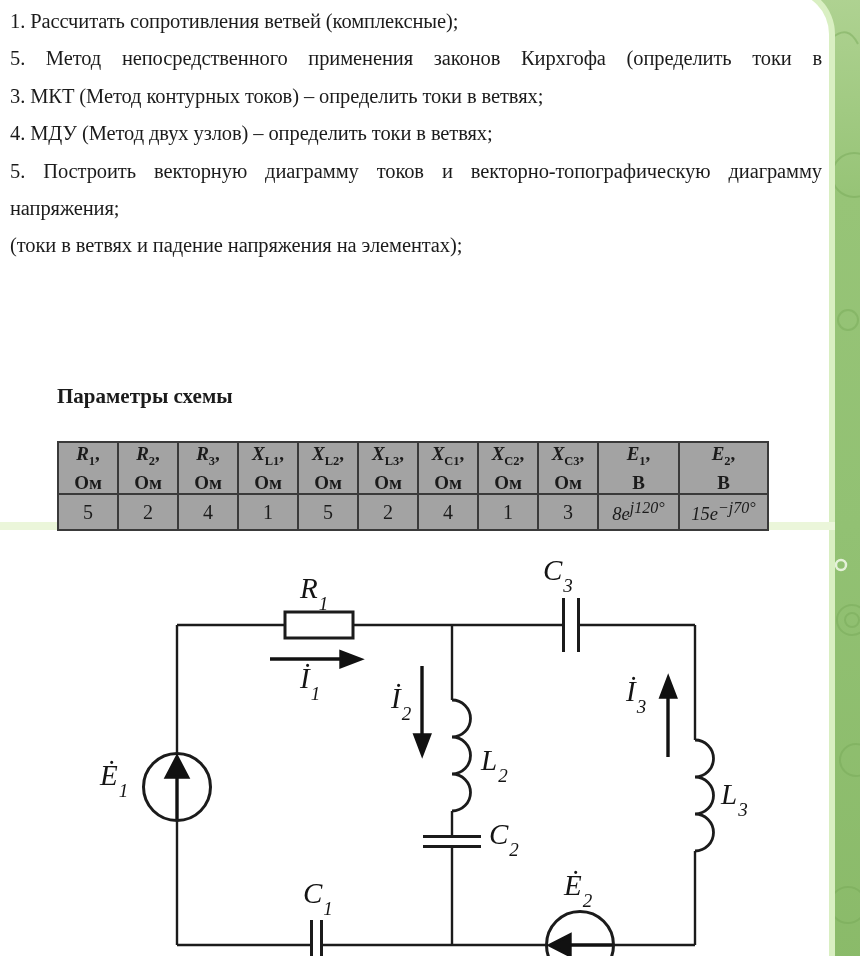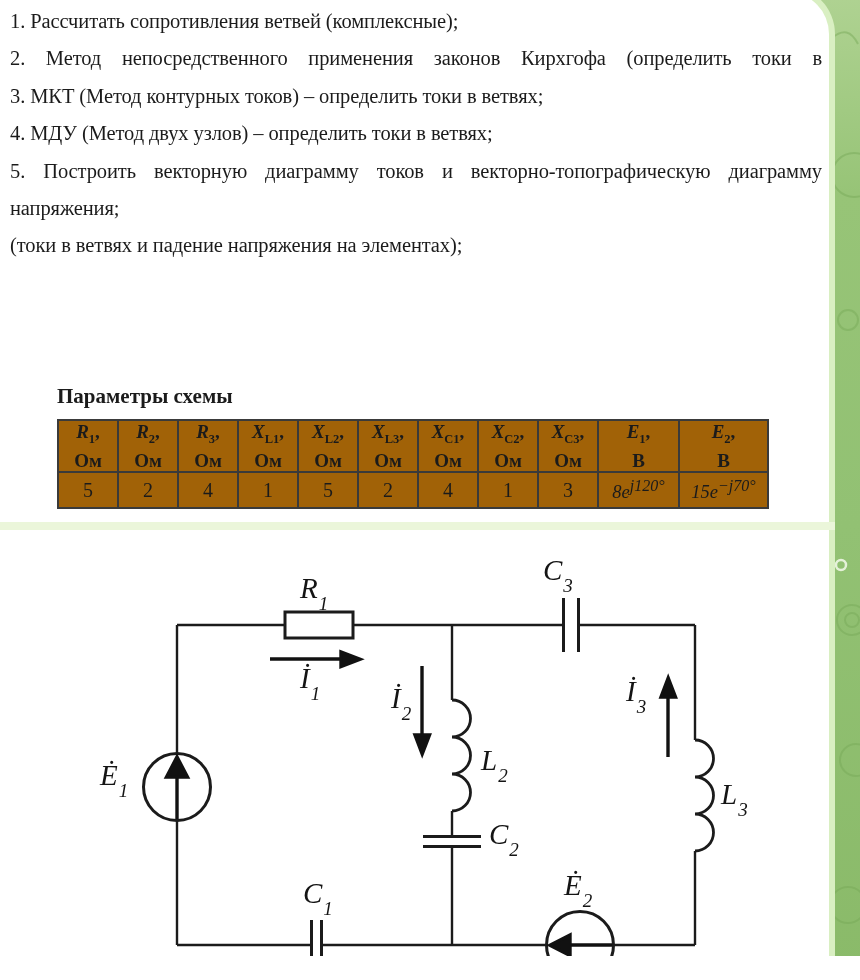--- a/index.html
+++ b/index.html
@@ -19,22 +19,22 @@
   .sep{position:absolute;left:0;top:522px;width:835px;height:8px;background:#ebf6da;z-index:2}
 
   
   .tasks{position:absolute;left:10px;top:3px;width:812px;z-index:3}
   .tline{font-size:20.5px;line-height:37.4px;letter-spacing:-0.1px;text-align:justify;white-space:normal}
   .tline.j{text-align-last:justify}
 
   
   .tbl-title{position:absolute;left:57px;top:384px;width:710px;
              font-weight:bold;font-size:21px;z-index:3}
-  table.params{position:absolute;left:57px;top:419px;border-collapse:collapse;
-               table-layout:fixed;z-index:3;background:#a16207}
+  table.params{position:absolute;left:57px;top:441px;border-collapse:collapse;
+               table-layout:fixed;z-index:3;background:#a3a3a3}
   .params th,.params td{border:2px solid #3a3a3a;text-align:center;vertical-align:middle;padding:0;overflow:hidden}
   .params th{height:46px;font-size:19px;font-weight:bold;line-height:21px}
   .params th i{font-style:italic}
   .params th sub{font-size:12.5px}
   .params td{height:34px;font-size:20px}
   .params td sup{font-size:12.5px}
   .params td.ecell{font-size:18.5px}
   .params td.ecell .vb{font-style:italic}
   .params td.ecell sup{font-style:italic;font-size:16px}
 
@@ -62,21 +62,21 @@
       </g>
       <circle cx="23" cy="565" r="5" fill="none" stroke="#eef6e4" stroke-width="2.5" opacity="0.9"></circle>
     </svg>
   </div>
 
   <div class="sheet"></div>
   <div class="sep"></div>
 
   <div class="tasks">
     <div class="tline">1. Рассчитать сопротивления ветвей (комплексные);</div>
-    <div class="tline j">2. Метод непосредственного применения законов Кирхгофа (определить токи в</div>
+    <div class="tline j">5. Метод непосредственного применения законов Кирхгофа (определить токи в</div>
     <div class="tline">3. МКТ (Метод контурных токов) – определить токи в ветвях;</div>
     <div class="tline">4. МДУ (Метод двух узлов) – определить токи в ветвях;</div>
     <div class="tline j">5. Построить векторную диаграмму токов и векторно-топографическую диаграмму</div>
     <div class="tline">напряжения;</div>
     <div class="tline">(токи в ветвях и падение напряжения на элементах);</div>
   </div>
 
   <div class="tbl-title">Параметры схемы</div>
 
   <table class="params">

